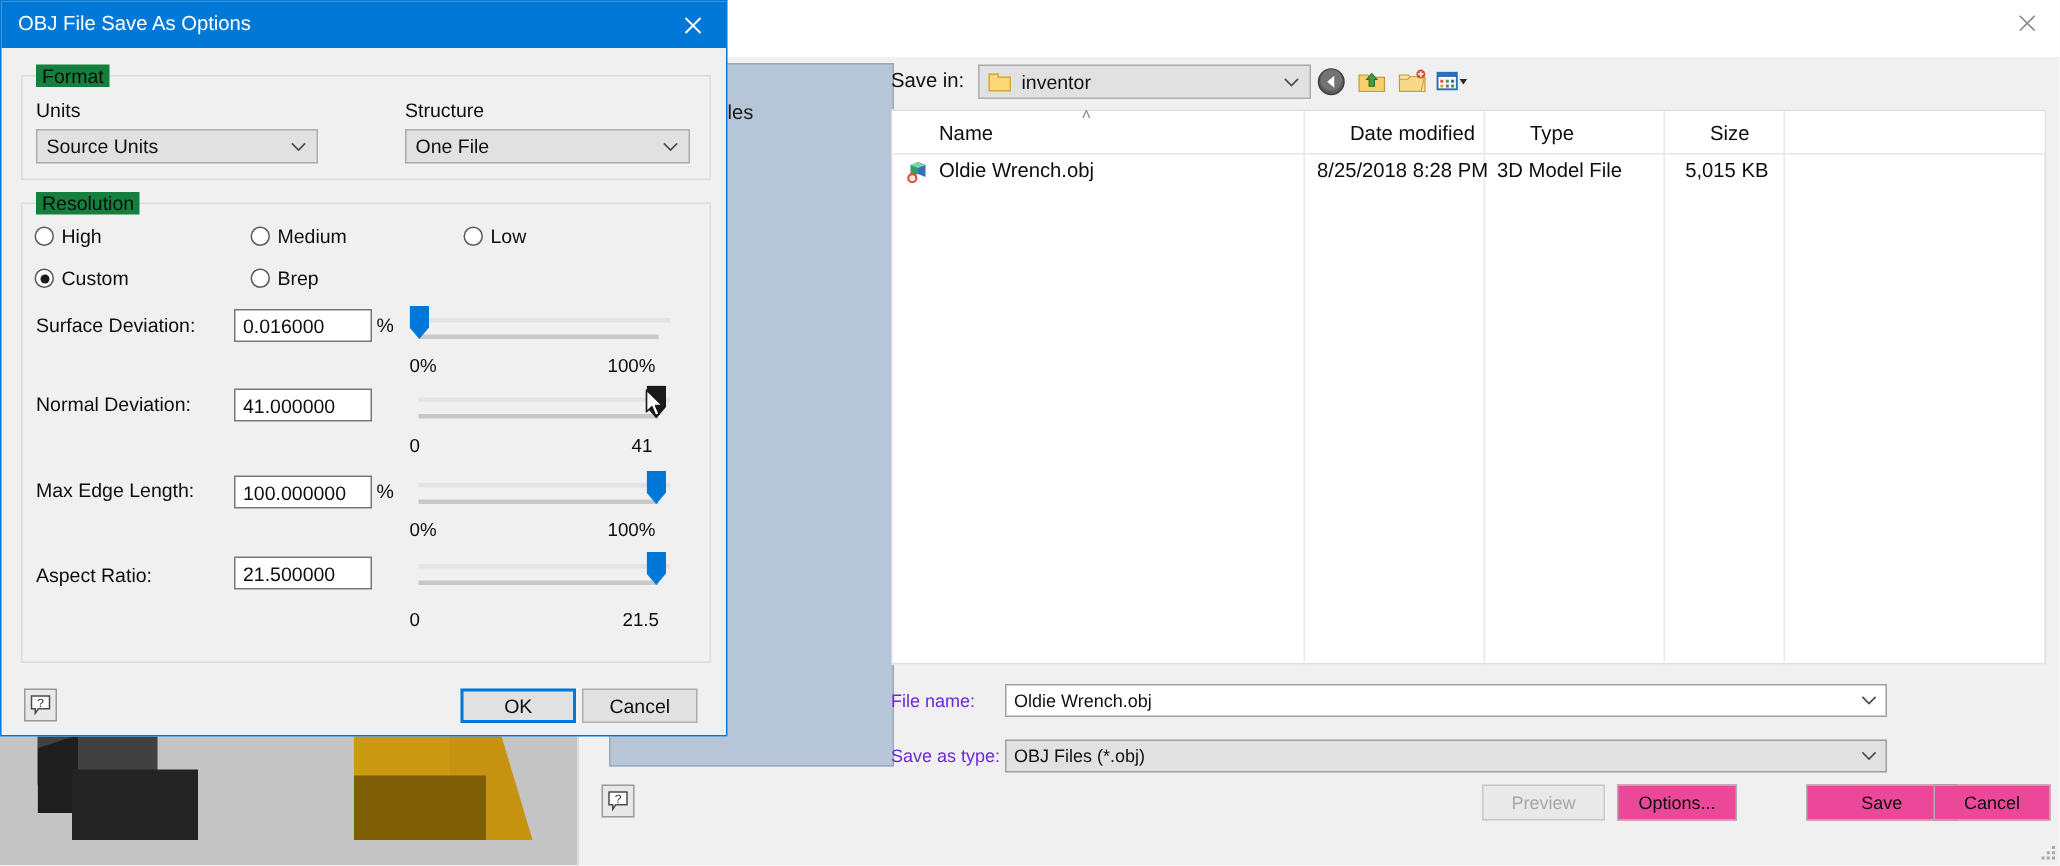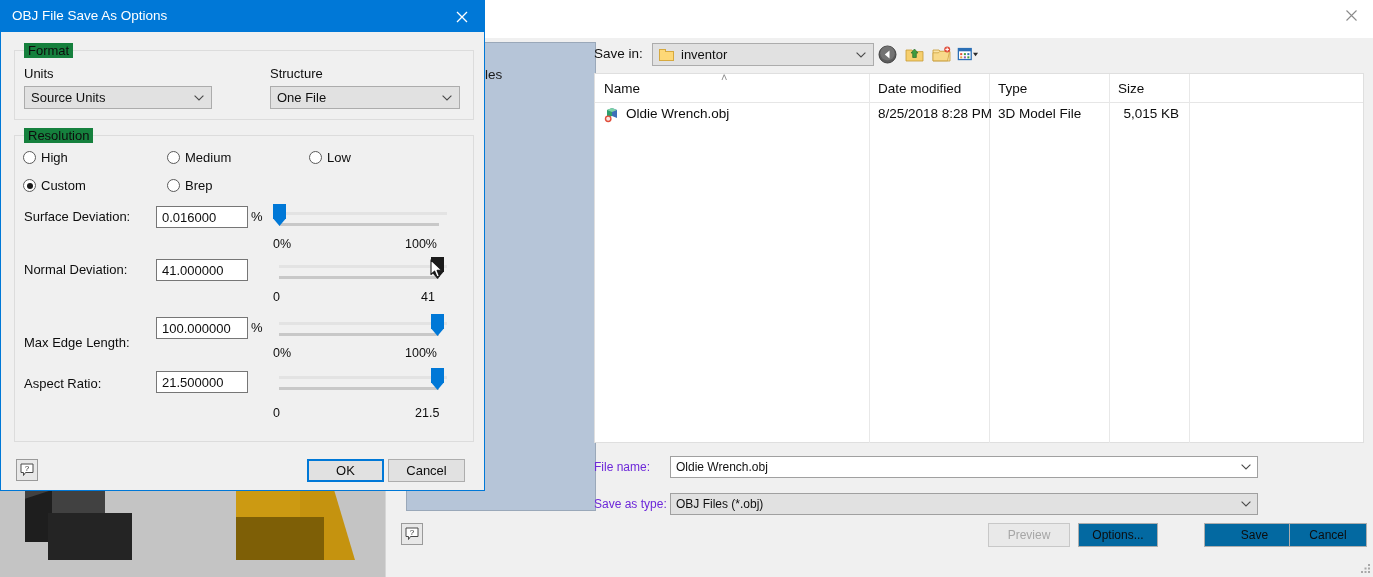--- a/index.html
+++ b/index.html
@@ -118,21 +118,21 @@
     height: 370px; box-sizing: border-box;
   }
   .fb-header {
     position: relative; height: 28px; background: #ffffff;
     border-bottom: 1px solid #e6e6e6;
   }
   .col-sep {
     position: absolute; top: 0; width: 1px; height: 369px; background: #e8e8e8;
   }
   .col-head {
-    position: absolute; top: 7px; font-size: 13.5px; color: #0d0d0d; white-space: nowrap;
+    position: absolute; top: 7px; font-size: 13.5px; color: #0d0d0d; white-space: nowrap; margin-left: 22px;
   }
   .sort-caret {
     position: absolute; top: -3px; left: 126px; font-size: 11px; color: #8a8a8a;
   }
   .file-row { position: absolute; top: 30px; left: 0; right: 0; height: 22px; }
   .file-icon {
     position: absolute; left: 9px; top: 3px; width: 16px; height: 16px;
   }
   .cell { position: absolute; top: 2px; font-size: 13.5px; color: #0d0d0d; white-space: nowrap; }
 
@@ -149,21 +149,21 @@
 
   
   .main-bottom { position: absolute; left: 0; bottom: 0; right: 0; height: 62px; }
   .help-btn {
     position: absolute; width: 22px; height: 22px;
     background: #e8e8e8; border: 1px solid #9a9a9a; box-sizing: border-box;
     display: flex; align-items: center; justify-content: center;
   }
   .btn {
     position: absolute; box-sizing: border-box;
-    height: 24px; background: #0369a1; border: 1px solid #adadad;
+    height: 24px; background: #ec4899; border: 1px solid #adadad;
     font-size: 12px; color: #0d0d0d;
     display: flex; align-items: center; justify-content: center;
     cursor: default;
   }
   .btn.disabled { color: #a6a6a6; border-color: #c8c8c8; background: #e9e9e9; }
   .grip {
     position: absolute; right: 3px; bottom: 3px; width: 12px; height: 12px;
   }
 
   
@@ -472,21 +472,21 @@
       <div class="track-top"></div>
       <div class="track-bot"></div>
       <div class="thumb dragging" style="left:160px;"></div>
     </div>
     <svg class="cursor-arrow" style="left:429px; top:258px;" viewBox="0 0 13 20">
       <path d="M1 1 L1 15.5 L4.6 12.2 L7 18 L9.4 17 L7.1 11.4 L11.6 11.2 Z" fill="#ffffff" stroke="#1a1a1a" stroke-width="1.1" stroke-linejoin="round"></path>
     </svg>
     <div class="tick" style="left:272px; top:289px;">0</div>
     <div class="tick" style="left:420px; top:289px;">41</div>
 
-    <div class="field-label" style="left:23px; top:318px;margin-top:16px;">Max Edge Length:</div>
+    <div class="field-label" style="left:23px; top:318px;">Max Edge Length:</div>
     <div class="txtbox" style="left:155px; top:316px;">
       <span>100.000000</span>
     </div>
     <div class="pct" style="left:250px; top:319px;">%</div>
     <div class="slider" style="left:270px; top:310px;">
       <div class="track-top"></div>
       <div class="track-bot"></div>
       <div class="thumb" style="left:160px;"></div>
     </div>
     <div class="tick" style="left:272px; top:345px;">0%</div>

